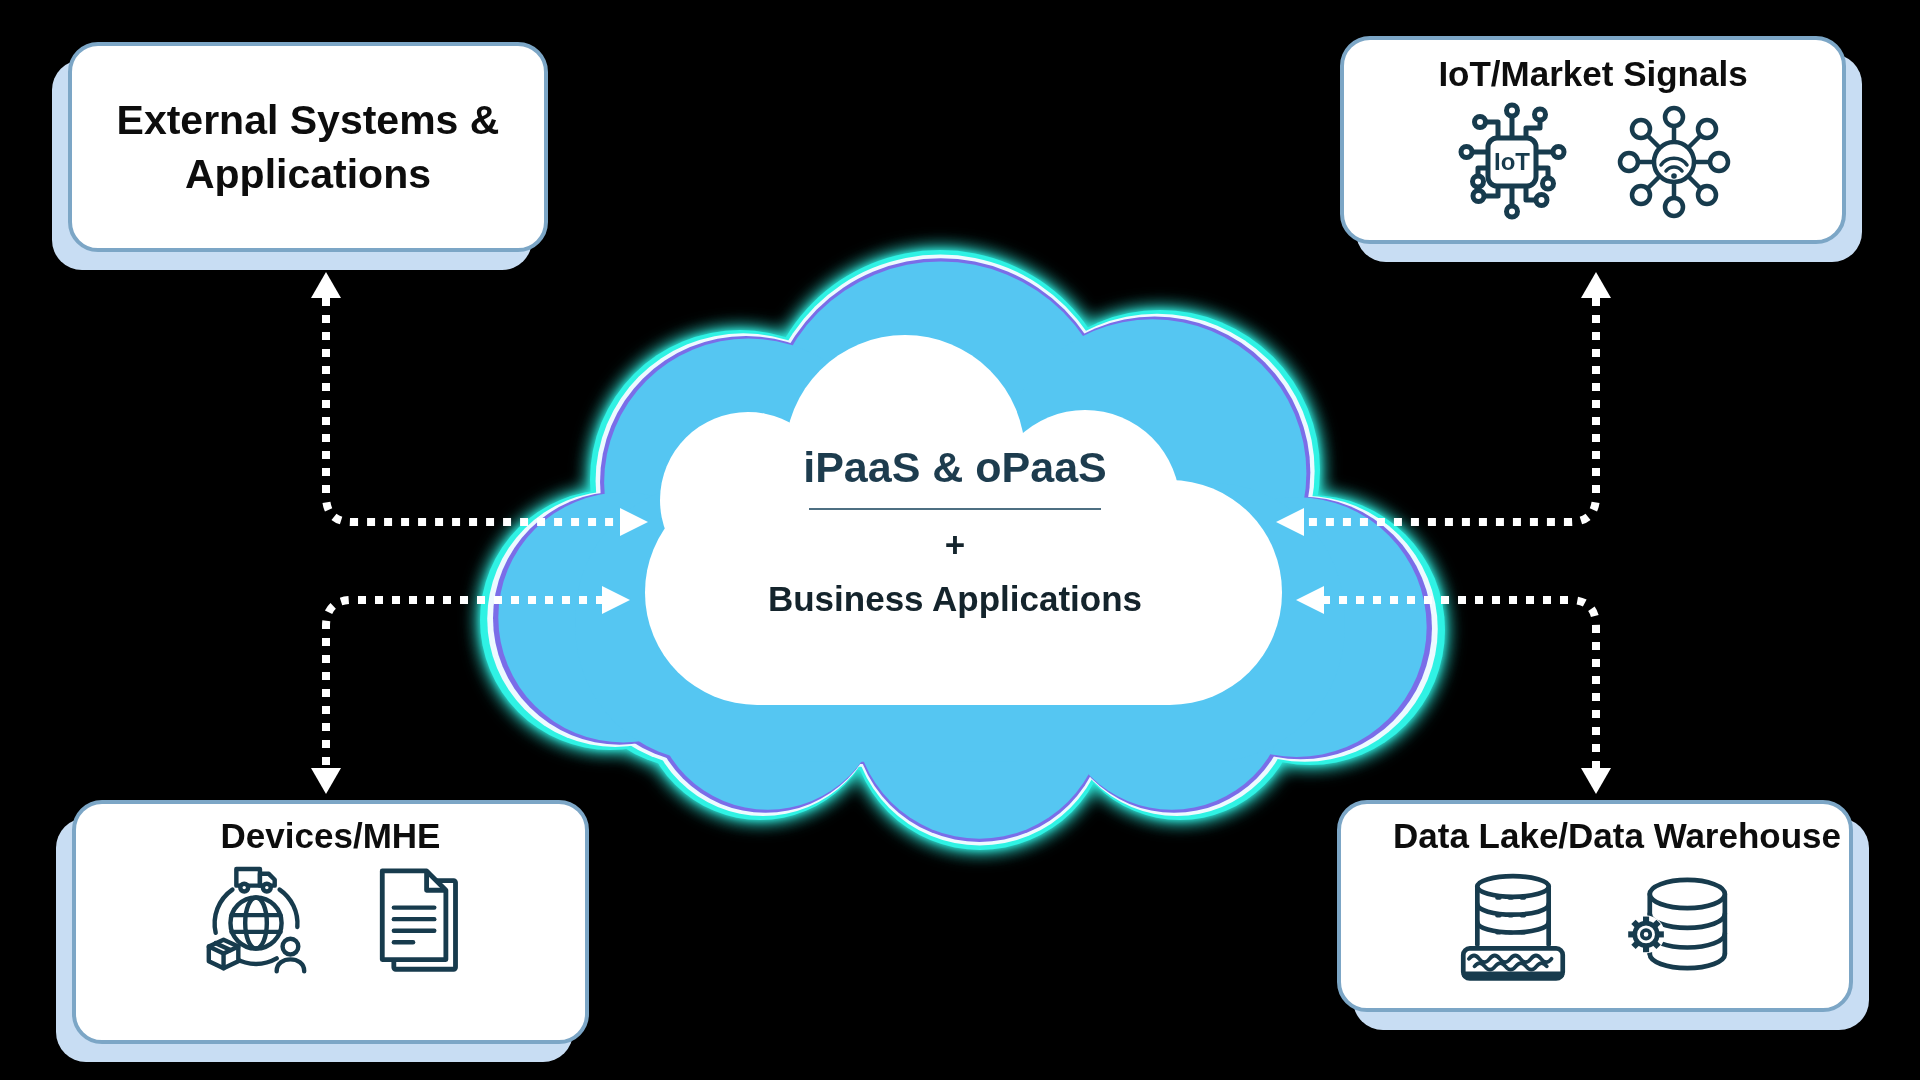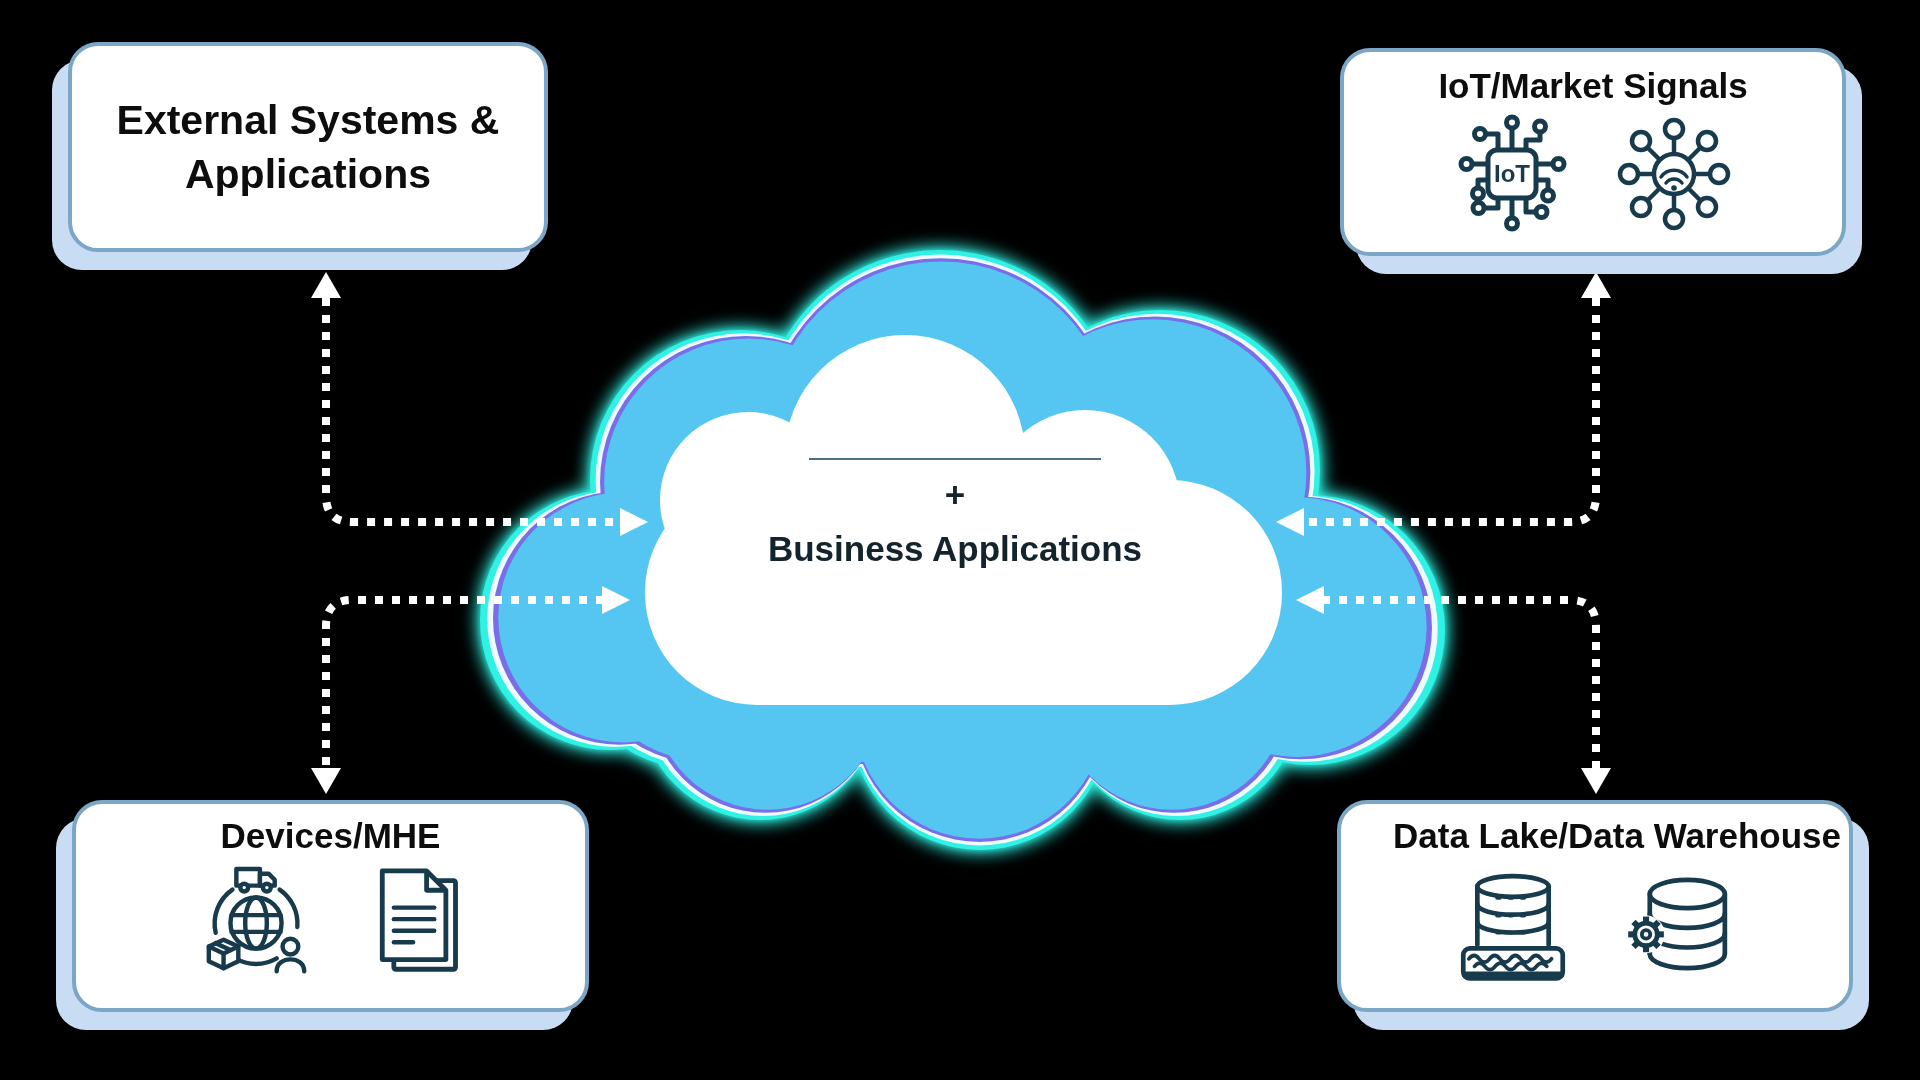--- a/index.html
+++ b/index.html
@@ -36,22 +36,22 @@
   
   .box{
     position:absolute;background:var(--box-fill,#fff);
     border:4px solid var(--box-border,#7ca6c6);
     border-radius:30px;box-sizing:border-box;
     color:var(--title-text,#0d0d0d);
   }
   .box.shadow-left{box-shadow:-16px 18px 0 0 var(--box-shadow,#c8ddf3);}
   .box.shadow-right{box-shadow:16px 18px 0 0 var(--box-shadow,#c8ddf3);}
   .box-tl{left:68px;top:42px;width:480px;height:210px;display:flex;align-items:center;justify-content:center;}
-  .box-tr{left:1340px;top:48px;width:506px;height:208px;}
-  .box-bl{left:72px;top:800px;width:517px;height:212px;}
+  .box-tr{left:1340px;top:36px;width:506px;height:208px;}
+  .box-bl{left:72px;top:800px;width:517px;height:244px;}
   .box-br{left:1337px;top:800px;width:516px;height:212px;}
   .box-title-lg{
     font-size:41px;font-weight:700;line-height:1.32;text-align:center;white-space:pre-line;
   }
   .box-title{
     font-size:35px;font-weight:700;text-align:center;margin-top:14px;
   }
   .icon-row{display:flex;justify-content:center;align-items:center;margin-top:8px;}
   .icon{color:var(--icon-stroke,#173b4d);}
   .icon-row .icon{margin:0 21px;}
@@ -134,20 +134,21 @@
     <polygon class="arrow-head" points="1276,522 1304,508 1304,536"></polygon>
   </g>
   <g>
     <path class="arrow-line" d="M 1322 600 L 1570 600 Q 1596 600 1596 626 L 1596 768"></path>
     <polygon class="arrow-head" points="1296,600 1324,586 1324,614"></polygon>
     <polygon class="arrow-head" points="1596,794 1581,768 1611,768"></polygon>
   </g>
 </svg>
 
 <div class="cloud-text">
+  <div class="cloud-heading">iPaaS &amp; oPaaS</div>
   <div class="cloud-divider"></div>
   <div class="cloud-line l2">+</div>
   <div class="cloud-line l3">Business Applications</div>
 </div>
 
 <div class="box box-tl shadow-left">
   <div class="box-title-lg">External Systems &amp;
 Applications</div>
 </div>
 

